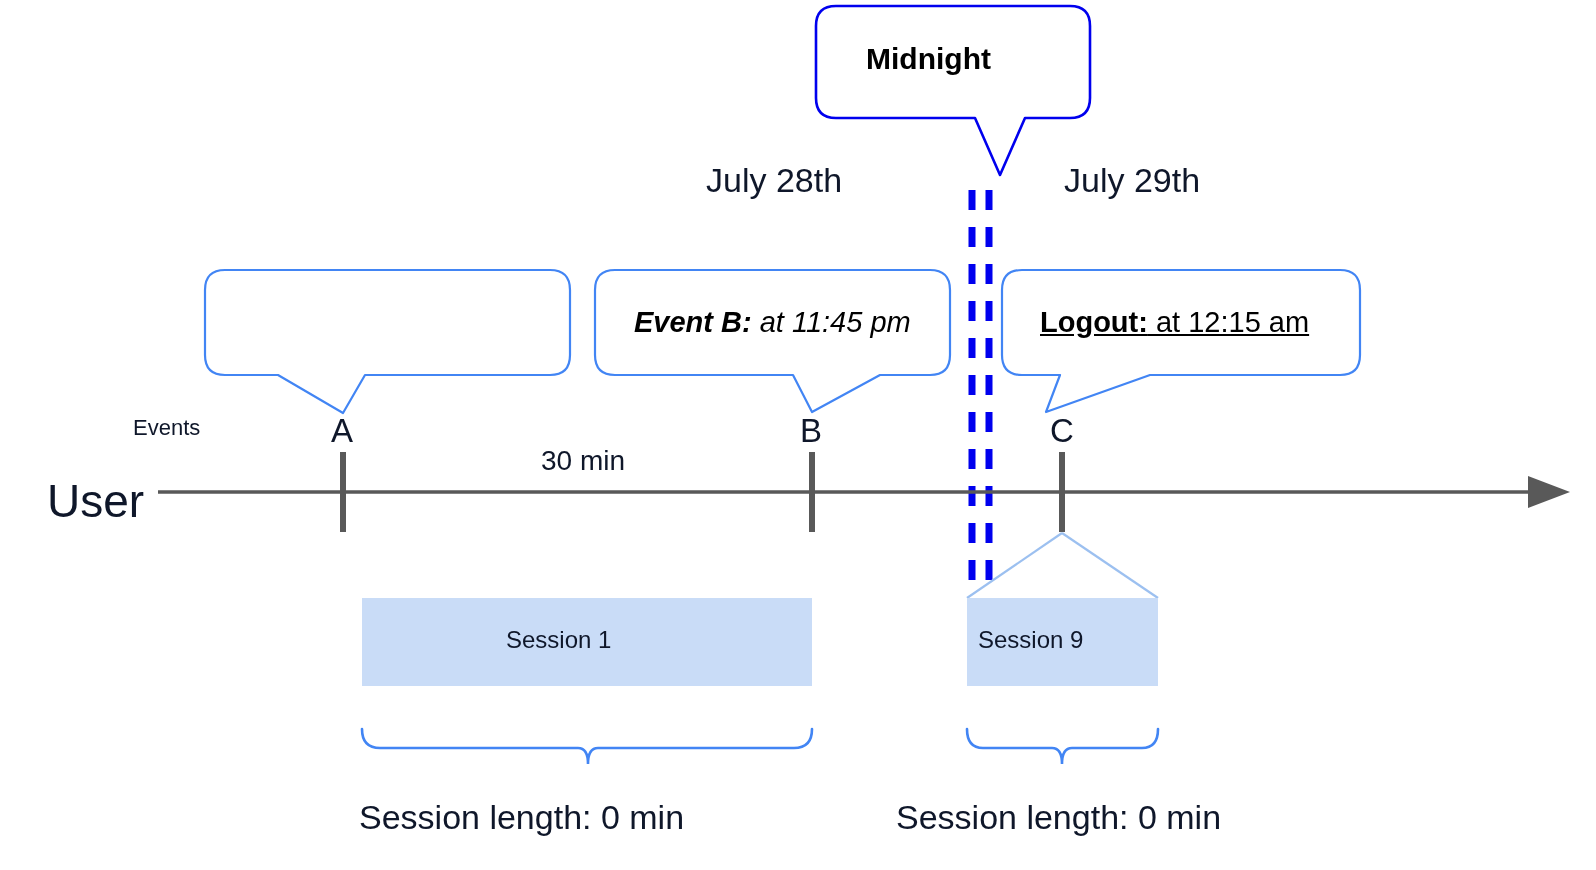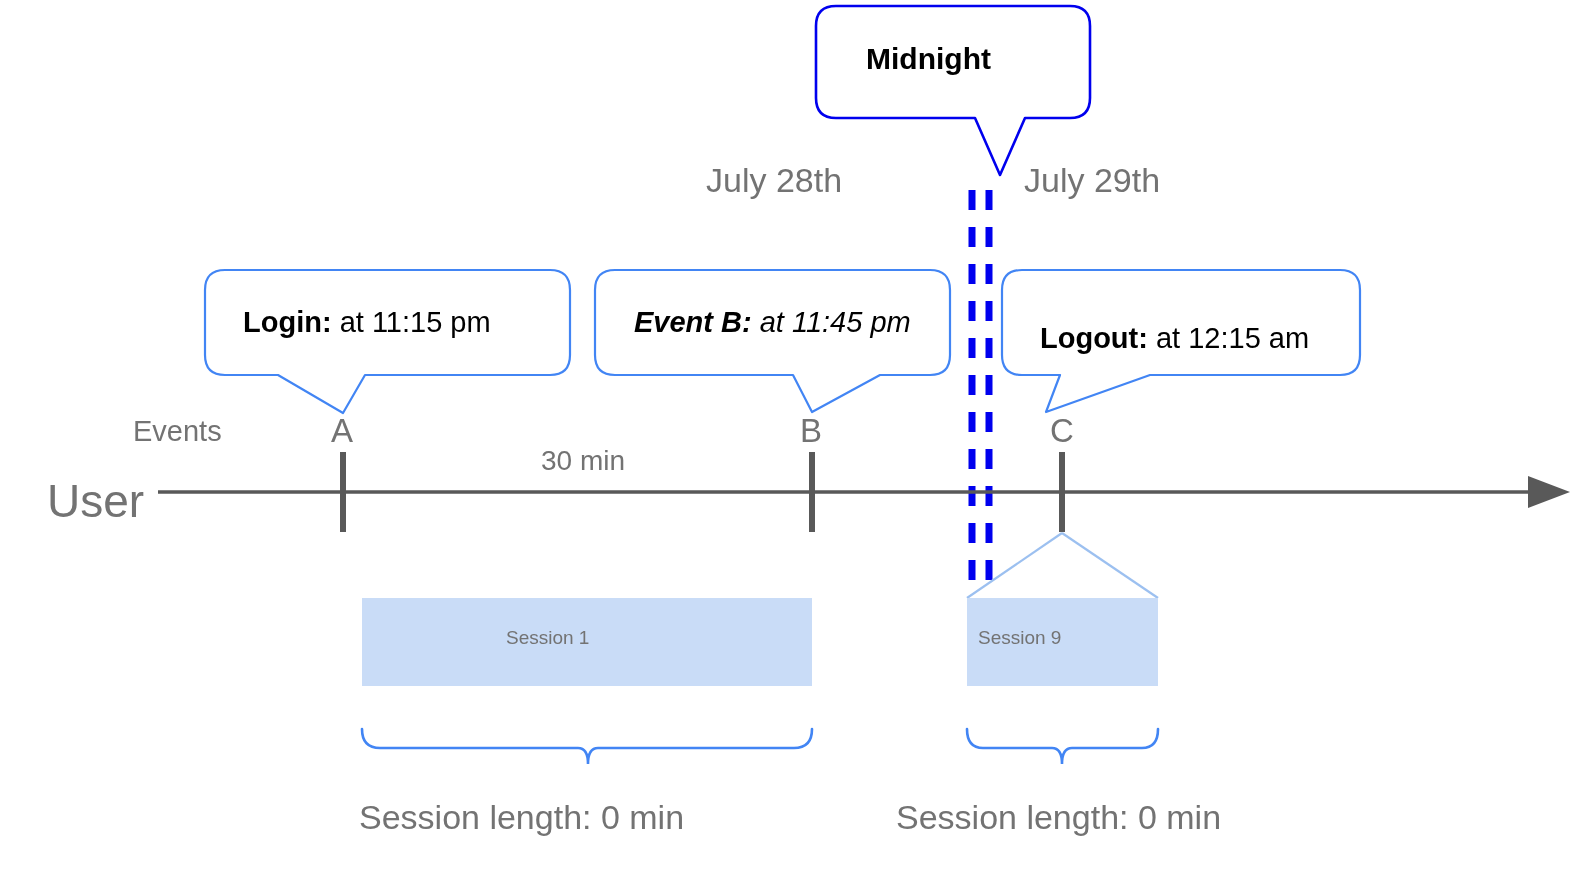--- a/index.html
+++ b/index.html
@@ -16,38 +16,38 @@
     overflow: hidden;
   }
   #vec {
     position: absolute;
     left: 0; top: 0;
     width: 1596px;
     height: 870px;
   }
   .lbl {
     position: absolute;
-    color: #737373;
+    color: #0f172a;
     white-space: nowrap;
     line-height: 1;
   }
   .callout-text {
     position: absolute;
     white-space: nowrap;
     color: #000000;
     font-size: 29px;
     line-height: 1;
   }
   .callout-text b { font-weight: bold; }
   .date-label { font-size: 34px; }
   .axis-name { font-size: 46px; }
-  .events-label { font-size: 29px; }
+  .events-label { font-size: 22px; }
   .tick-letter { font-size: 33px; }
   .dur-label { font-size: 28px; }
-  .session-label { font-size: 19px; }
+  .session-label { font-size: 24px; }
   .sess-len-label { font-size: 34px; }
   .midnight-label {
     position: absolute;
     font-size: 30px;
     font-weight: bold;
     color: #000000;
     white-space: nowrap;
     line-height: 1;
   }
 </style>
@@ -139,31 +139,28 @@
              L 1052 748
              Q 1062 748 1062 764
              Q 1062 748 1072 748
              L 1142 748
              Q 1158 748 1158 729" fill="none" stroke="#4285f4" stroke-width="2.6" stroke-linecap="round"></path>
   </svg>
 
   <div class="midnight-label" style="left:866px; top:44px;">Midnight</div>
 
   <div class="lbl date-label" style="left:706px; top:163px;">July 28th</div>
-  <div class="lbl date-label" style="left:1024px; top:163px;">July 29th</div>
+  <div class="lbl date-label" style="left:1064px; top:163px;">July 29th</div>
 
-  <div class="callout-text" style="left:243px; top:308px;">
-    <b>Login:</b><span> at 11:15 pm</span>
-  </div>
 
   <div class="callout-text" style="left:634px; top:308px;font-style:italic;">
     <b>Event B:</b><span> at 11:45 pm</span>
   </div>
 
-  <div class="callout-text" style="left:1040px; top:324px;">
+  <div class="callout-text" style="left:1040px; top:308px;text-decoration:underline;">
     <b>Logout:</b><span> at 12:15 am</span>
   </div>
 
   <div class="lbl events-label" style="left:133px; top:417px;">Events</div>
   <div class="lbl axis-name" style="left:47px; top:478px;">User</div>
 
   <div class="lbl tick-letter" style="left:331px; top:414px;">A</div>
   <div class="lbl tick-letter" style="left:800px; top:414px;">B</div>
   <div class="lbl tick-letter" style="left:1050px; top:414px;">C</div>
 

